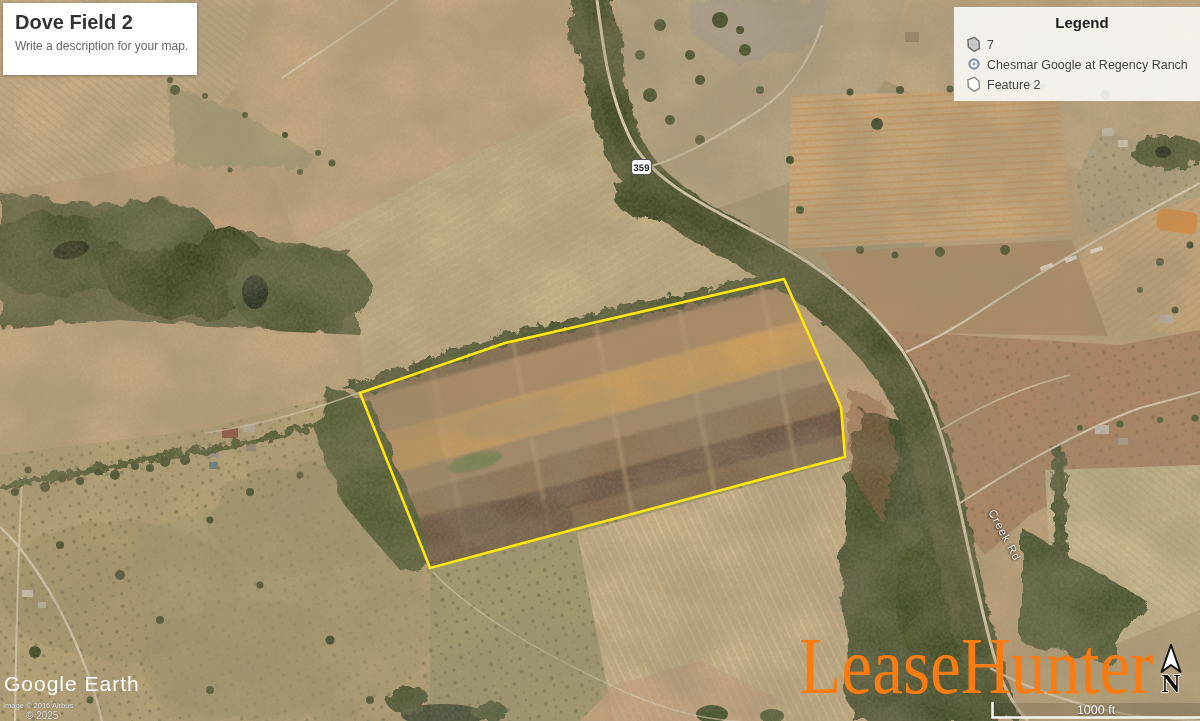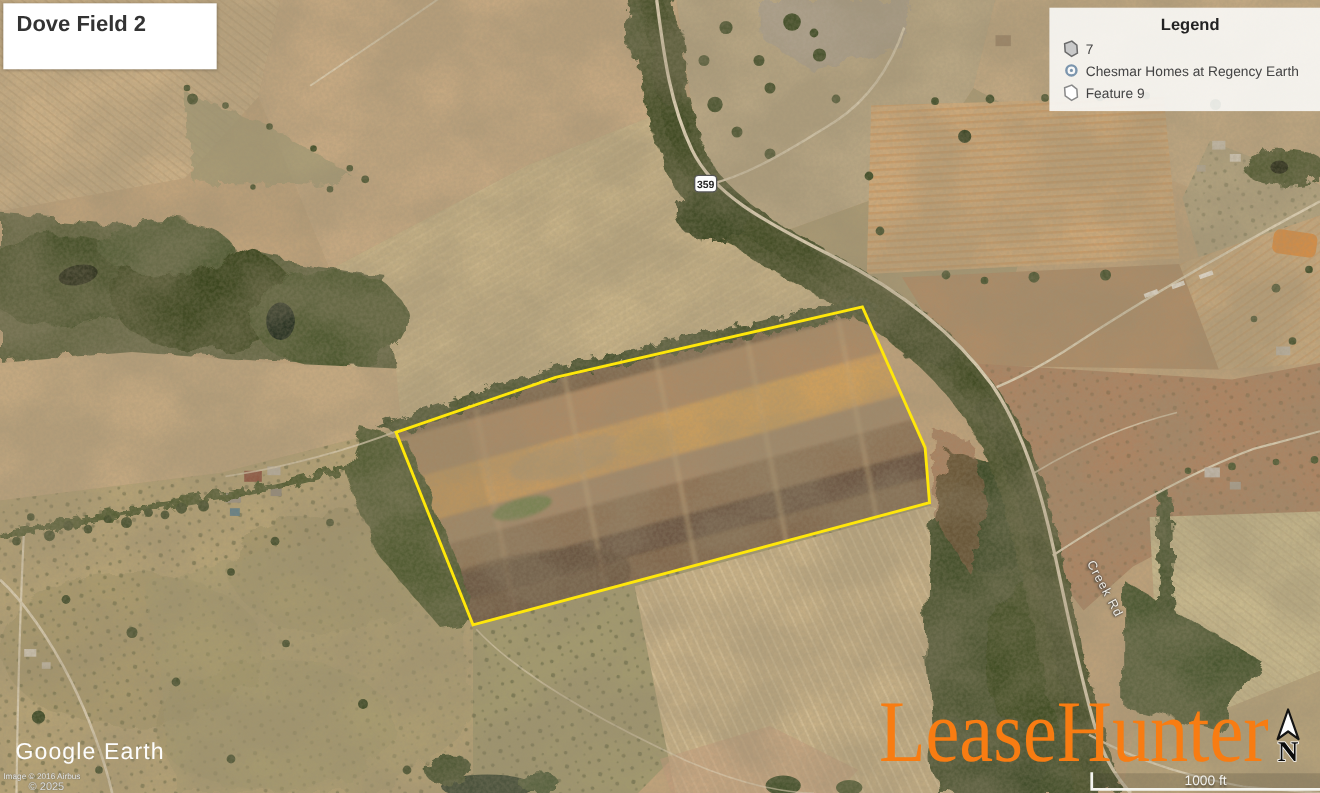--- a/index.html
+++ b/index.html
@@ -345,51 +345,52 @@
     <text x="1096" y="714" font-size="12.5" fill="#f2f2ee" text-anchor="middle" font-family="Liberation Sans,sans-serif" text-rendering="geometricPrecision" style="text-shadow:0 1px 2px rgba(0,0,0,0.5);">1000 ft</text>
   </g>
 
   <g>
     <path d="M1171,645 L1180.5,672 L1171,665 L1161.5,672 Z" fill="#fdfdfd" stroke="#141414" stroke-width="2" stroke-linejoin="round"></path>
     <text x="1171" y="692" font-size="26" font-weight="bold" text-anchor="middle" fill="#0c0c0c" font-family="Liberation Serif,serif" stroke="#ffffff" stroke-width="1.4" paint-order="stroke" text-rendering="geometricPrecision">N</text>
 
   </g>
 </svg>
 
-<div style="position:absolute;left:3px;top:3px;width:194px;height:60px;background:#fff;box-shadow:0 1px 3px rgba(0,0,0,0.3);">
+<div style="position:absolute;left:3px;top:3px;width:194px;height:72px;background:#fff;box-shadow:0 1px 3px rgba(0,0,0,0.3);">
 
   <div style="font-size:20px;font-weight:bold;color:#333;padding:8px 0 0 12px;">Dove Field 2</div>
 
+  <div style="font-size:12px;color:#666;padding:5px 0 0 12px;">Write a description for your map.</div>
 </div>
 
 <div style="position:absolute;left:954px;top:7px;width:246px;height:94px;background:rgba(252,252,250,0.88);">
 
   <div style="font-size:15px;font-weight:bold;color:#222;padding:7px 0 0 10px;text-align:center;">Legend</div>
 
   <div style="position:absolute;left:10px;top:28px;">
     <svg width="20" height="20" viewBox="0 0 20 20">
           <path d="M6,3 L13,3 L16,8 L14,15 L8,16 L4,10 Z" fill="#c9c9c9" stroke="#6b6b6b" stroke-width="1.4" transform="rotate(-20 10 10)"></path>
         </svg>
   </div>
   <div style="position:absolute;left:33px;top:31px;font-size:12.5px;color:#444;">7</div>
   <div style="position:absolute;left:12px;top:49px;">
     <svg width="16" height="16" viewBox="0 0 16 16">
           <circle cx="8" cy="8" r="4.6" fill="#f8f8f8" stroke="#7b95ad" stroke-width="2.2"></circle>
           <circle cx="8" cy="8" r="1.4" fill="#7b95ad"></circle>
         </svg>
   </div>
-  <div style="position:absolute;left:33px;top:51px;font-size:12.5px;color:#444;">Chesmar Homes at Regency Earth</div>
+  <div style="position:absolute;left:33px;top:51px;font-size:12.5px;color:#444;">Chesmar Google at Regency Ranch</div>
   <div style="position:absolute;left:10px;top:68px;">
     <svg width="20" height="20" viewBox="0 0 20 20">
           <path d="M6,3 L13,3 L16,8 L14,15 L8,16 L4,10 Z" fill="#fff" stroke="#8a8a8a" stroke-width="1.4" transform="rotate(-20 10 10)"></path>
         </svg>
   </div>
-  <div style="position:absolute;left:33px;top:71px;font-size:12.5px;color:#444;">Feature 9</div>
+  <div style="position:absolute;left:33px;top:71px;font-size:12.5px;color:#444;">Feature 2</div>
 </div>
 
-<div style="position:absolute;left:4px;top:672px;font-size:21px;color:#fdfdfd;letter-spacing:1px;margin-left:10px;">Google Earth</div>
+<div style="position:absolute;left:4px;top:672px;font-size:21px;color:#fdfdfd;letter-spacing:1px;">Google Earth</div>
 
 <div style="position:absolute;left:3px;top:701px;font-size:7.5px;color:#e6e6e2;text-shadow:0 0 1.5px #555;">Image © 2016 Airbus</div>
 
 <div style="position:absolute;left:26px;top:710px;font-size:10px;color:#dcdcd8;text-shadow:0 0 1.5px #555;text-align:center;">© 2025</div>
 
 <div style="position:absolute;left:799px;top:621px;font-family:'Liberation Serif',serif;font-size:80px;color:#f87c12;white-space:nowrap;transform:scaleX(0.867);transform-origin:left top;">LeaseHunter</div>
 </div>
 
 </body></html>

